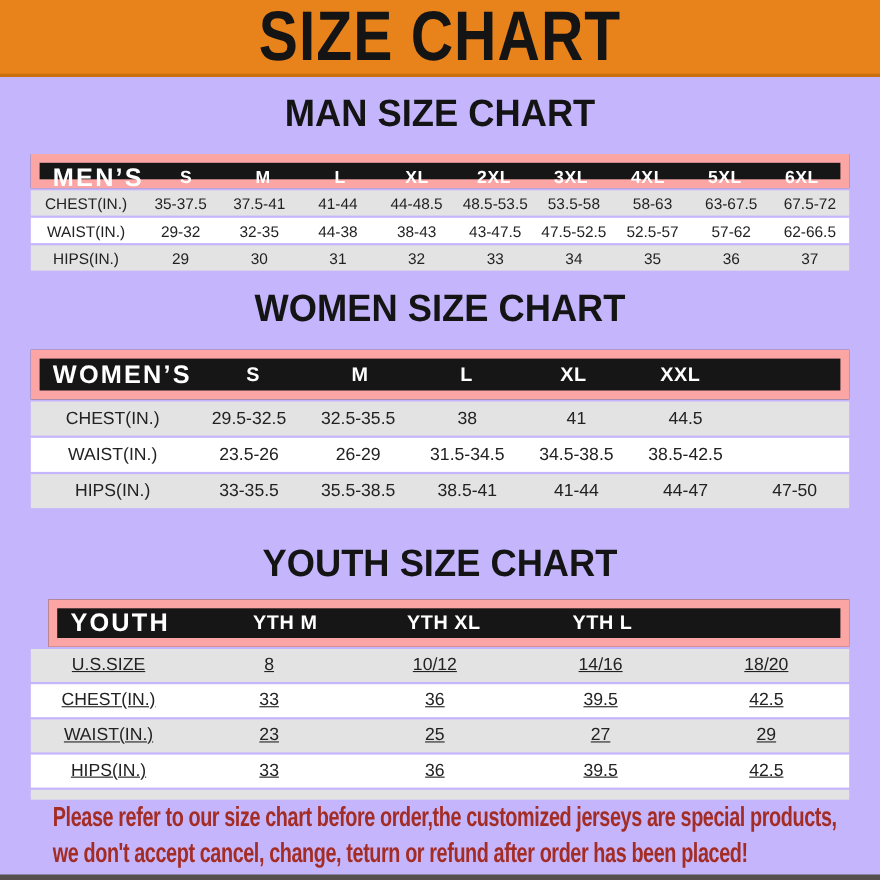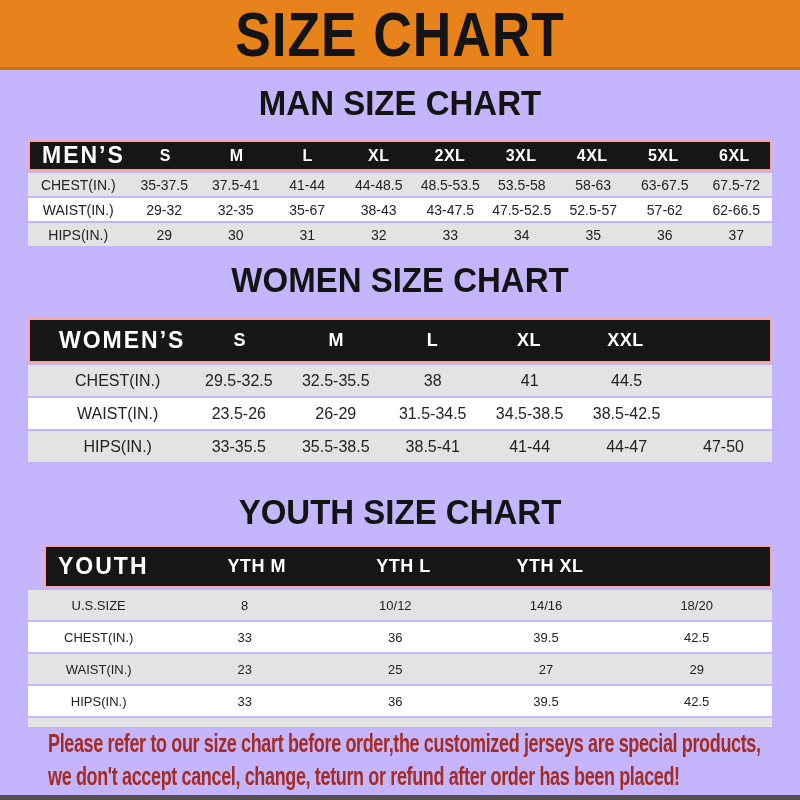--- a/index.html
+++ b/index.html
@@ -61,26 +61,26 @@
   .table-0 { top: 140px; }
   .table-1 { top: 318px; }
   .table-2 { top: 545px; }
 
   .row {
     display: grid;
     align-items: stretch;
     margin-bottom: 2px;
   }
   .table-0 .row { grid-template-columns: 13.5% repeat(9, 1fr); }
-  .table-1 .row { grid-template-columns: 20%   repeat(6, 1fr); padding-left: 17px; }
+  .table-1 .row { grid-template-columns: 20%   repeat(6, 1fr); }
   .table-2 .row { grid-template-columns: 19%   repeat(4, 1fr); }
 
   .header-row {
     background: var(--header-bar, #161616);
-    border: 2px solid #fca5a5;
+    border: 8px solid #fca5a5;
   }
   .table-0 .header-row { height: 31px; }
   .table-1 .header-row { height: 45px; }
   .table-2 .header-row { height: 43px; margin-left: 16px; }
 
   .table-0 .data-row { height: 23px; }
   .table-1 .data-row { height: 31px; }
   .table-2 .data-row { height: 30px; }
 
   .data-row.odd  { background: var(--stripe-gray, #E3E3E3); }
@@ -119,21 +119,21 @@
   }
   .table-0 .col-h { font-size: 16px; }
   .table-1 .col-h { font-size: 18px; }
   .table-2 .col-h { font-size: 18px; }
 
   .row-label, .value {
     color: var(--table-text, #222222);
   }
   .table-0 .row-label, .table-0 .value { font-size: 14px; }
   .table-1 .row-label, .table-1 .value { font-size: 16px; }
-  .table-2 .row-label, .table-2 .value { font-size: 13px; }
+  .table-2 .row-label, .table-2 .value { font-size: 16px; text-decoration: underline; }
 
   
   .footer-note {
     position: absolute;
     top: 727px;
     left: 48px;
     width: 760px;
   }
   .note-line {
     font-size: 25px;
@@ -185,21 +185,21 @@
         <div class="cell value">48.5-53.5</div>
         <div class="cell value">53.5-58</div>
         <div class="cell value">58-63</div>
         <div class="cell value">63-67.5</div>
         <div class="cell value">67.5-72</div>
       </div>
       <div class="row data-row even">
         <div class="cell row-label">WAIST(IN.)</div>
         <div class="cell value">29-32</div>
         <div class="cell value">32-35</div>
-        <div class="cell value">35-67</div>
+        <div class="cell value">44-38</div>
         <div class="cell value">38-43</div>
         <div class="cell value">43-47.5</div>
         <div class="cell value">47.5-52.5</div>
         <div class="cell value">52.5-57</div>
         <div class="cell value">57-62</div>
         <div class="cell value">62-66.5</div>
       </div>
       <div class="row data-row odd">
         <div class="cell row-label">HIPS(IN.)</div>
         <div class="cell value">29</div>
@@ -249,22 +249,22 @@
         <div class="cell value">44-47</div>
         <div class="cell value">47-50</div>
       </div>
     </div>
 
   <h2 class="sec-title t3">YOUTH SIZE CHART</h2>
   <div class="size-table table-2">
       <div class="row header-row">
         <div class="cell corner">YOUTH</div>
         <div class="cell col-h">YTH M</div>
+        <div class="cell col-h">YTH XL</div>
         <div class="cell col-h">YTH L</div>
-        <div class="cell col-h">YTH XL</div>
       </div>
       <div class="row data-row odd">
         <div class="cell row-label">U.S.SIZE</div>
         <div class="cell value">8</div>
         <div class="cell value">10/12</div>
         <div class="cell value">14/16</div>
         <div class="cell value">18/20</div>
       </div>
       <div class="row data-row even">
         <div class="cell row-label">CHEST(IN.)</div>

